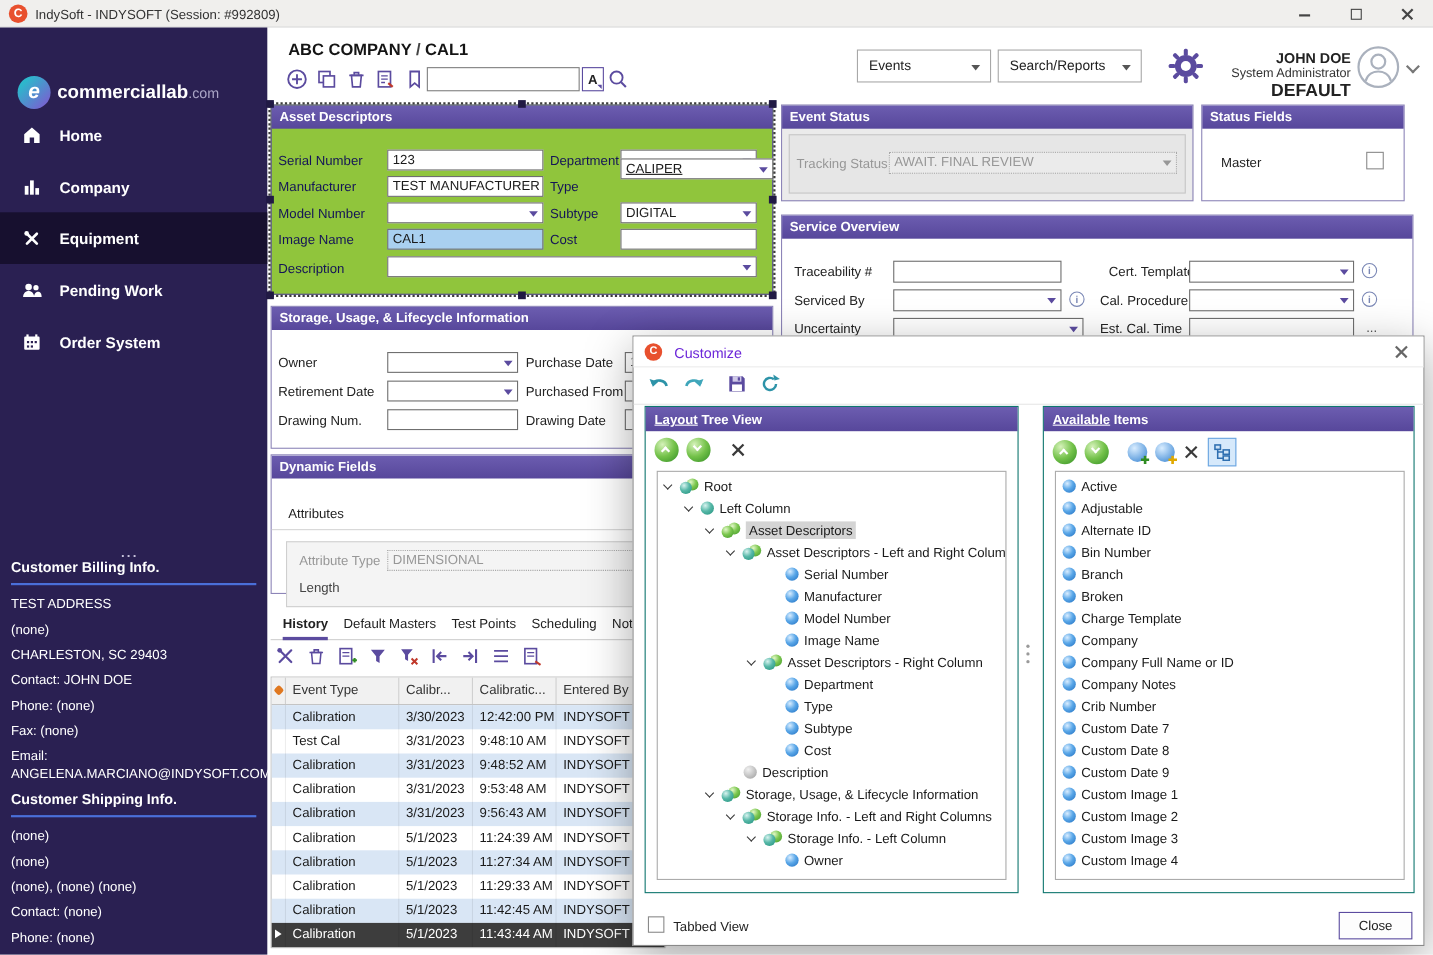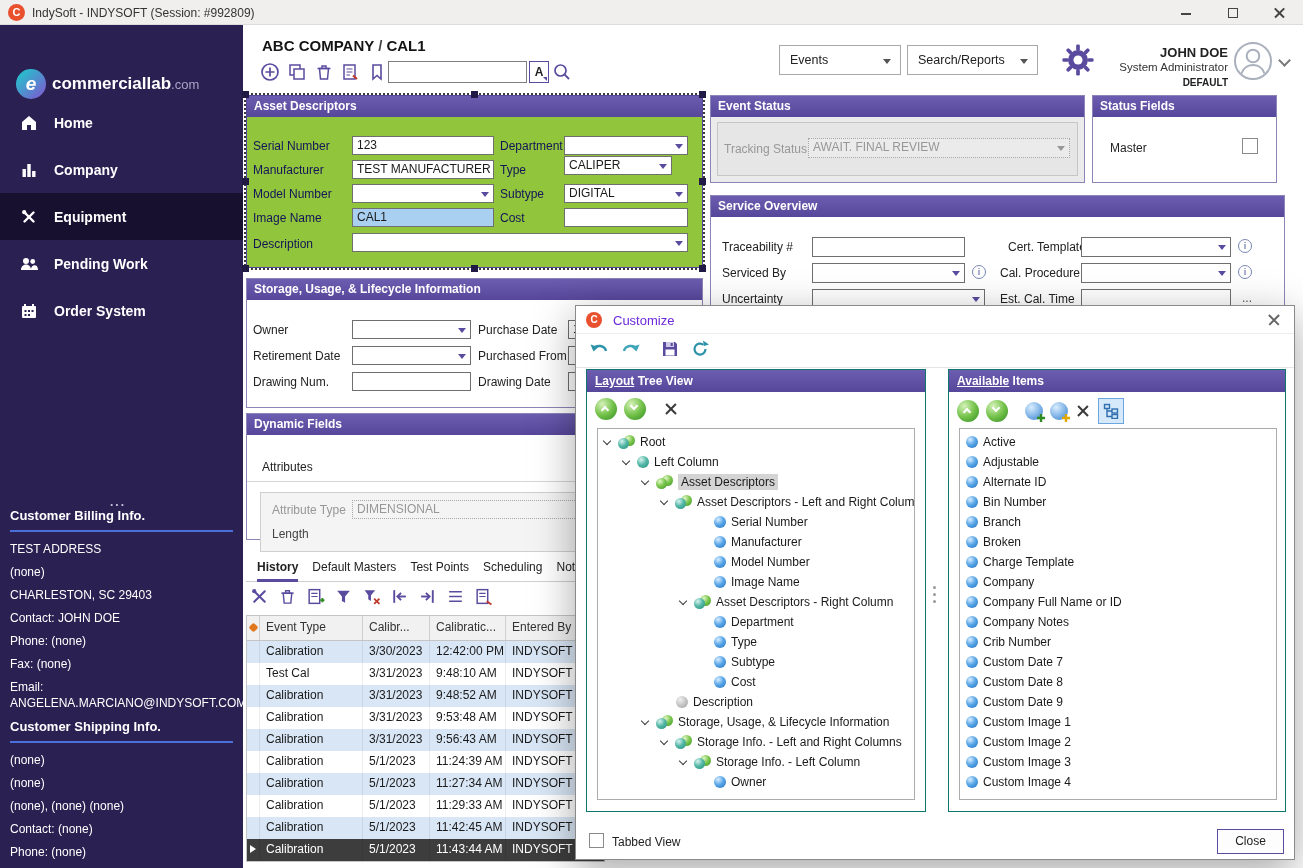--- a/index.html
+++ b/index.html
@@ -45,21 +45,21 @@
               color:#222; font-weight:bold; text-align:center; line-height:20px; font-size:12px; }
   .case-btn::after { content:""; position:absolute; right:1px; bottom:1px;
                      border-left:4px solid transparent; border-top:4px solid #5b4b9f; }
   .select { position:absolute; height:30px; border:1px solid #a8a8a8; background:#fff;
             display:flex; align-items:center; padding:0 10px; font-size:12.5px; color:#222; }
   .select::after { content:""; position:absolute; right:9px; top:13px;
                    border-left:4.5px solid transparent; border-right:4.5px solid transparent; border-top:5px solid #555; }
   .user-block { left:1100px; top:45px; width:128px; text-align:right; line-height:15px; }
   .user-name { font-size:13px; font-weight:bold; }
   .user-role { font-size:11.5px; color:#333; }
-  .user-profile { font-size:10px; font-weight:bold; }
+  .user-profile { font-size:16px; font-weight:bold; }
   .chev { width:9px; height:9px; border-right:2px solid #777; border-bottom:2px solid #777; transform:rotate(45deg); }
 
   
   .panel { position:absolute; border:1px solid #8d85b8; background:#fff; }
   .ph { height:21px; background:linear-gradient(180deg,#6c5db0 0%,#57479b 100%);
         color:#fff; font-weight:bold; font-size:12px; line-height:21px; padding:0 7px; white-space:nowrap; overflow:hidden; }
   .lbl { position:absolute; font-size:12px; color:#222; white-space:nowrap; }
   .lbl.green-lbl { color:#141457; }
   .lbl.dis { color:#979797; }
   .fld { position:absolute; height:19px; background:#fff; border:1px solid #6f6f6f; font-size:12px;
@@ -344,21 +344,21 @@
 <div class="fld" style="left:352px;top:160px;width:142px;">TEST MANUFACTURER</div>
 <div class="lbl green-lbl abs" style="left:253px;top:187px;">Model Number</div>
 <div class="fld dd" style="left:352px;top:184px;width:142px;"></div>
 <div class="lbl green-lbl abs" style="left:253px;top:211px;">Image Name</div>
 <div class="fld hl" style="left:352px;top:208px;width:142px;">CAL1</div>
 <div class="lbl green-lbl abs" style="left:253px;top:237px;">Description</div>
 <div class="fld dd" style="left:352px;top:233px;width:336px;"></div>
 <div class="lbl green-lbl abs" style="left:500px;top:139px;">Department</div>
 <div class="fld dd" style="left:564px;top:136px;width:124px;"></div>
 <div class="lbl green-lbl abs" style="left:500px;top:163px;">Type</div>
-<div class="fld dd" style="left:564px;top:156px;width:108px;">CALIPER</div>
+<div class="fld dd" style="left:564px;top:144px;width:139px;text-decoration:underline;">CALIPER</div>
 <div class="lbl green-lbl abs" style="left:500px;top:187px;">Subtype</div>
 <div class="fld dd" style="left:564px;top:184px;width:124px;">DIGITAL</div>
 <div class="lbl green-lbl abs" style="left:500px;top:211px;">Cost</div>
 <div class="fld" style="left:564px;top:208px;width:124px;"></div>
 
 <div class="marquee" style="left:244px;top:93px;width:461px;height:177px;"></div>
 <div class="handle" style="left:242px;top:91px;"></div>
 <div class="handle" style="left:471px;top:91px;"></div>
 <div class="handle" style="left:699px;top:91px;"></div>
 <div class="handle" style="left:242px;top:178px;"></div>

